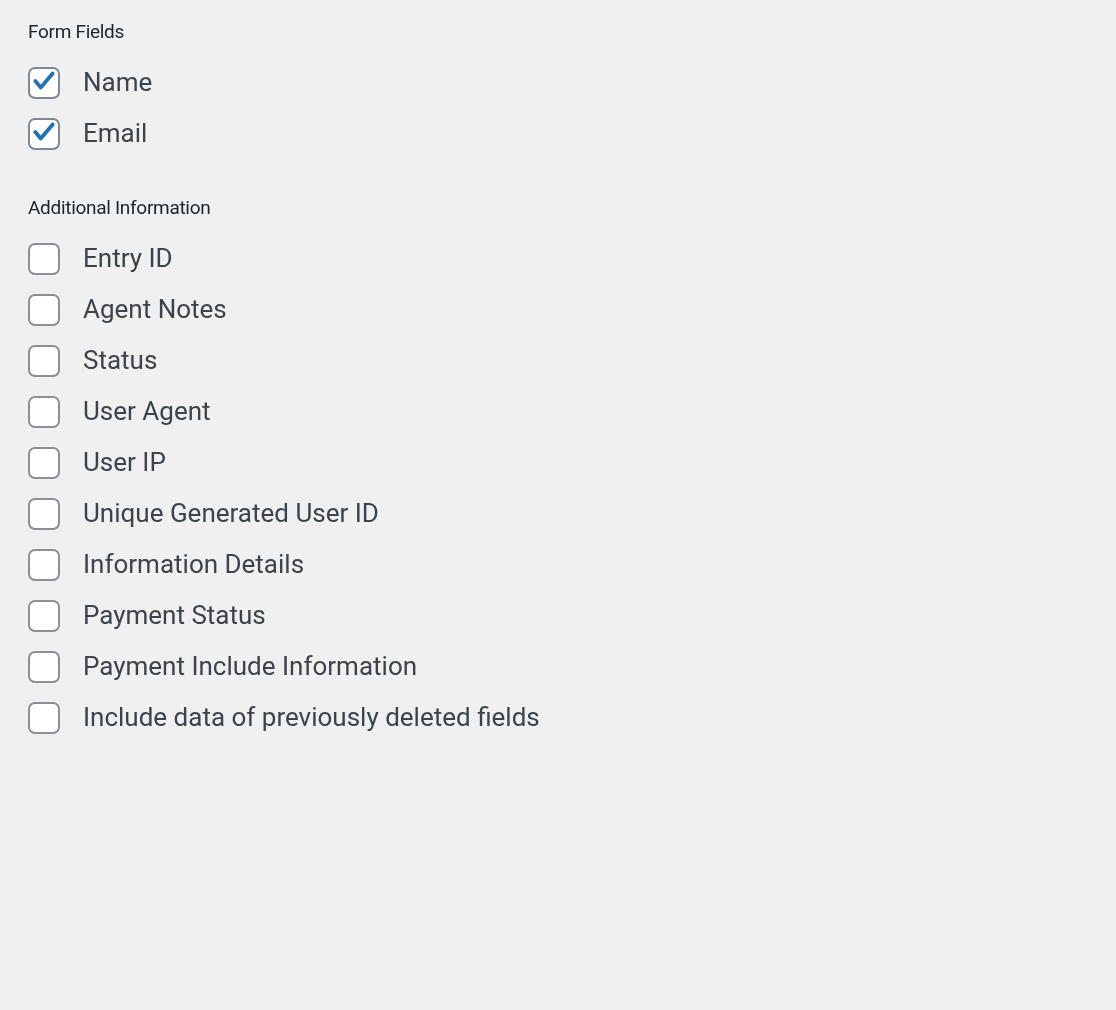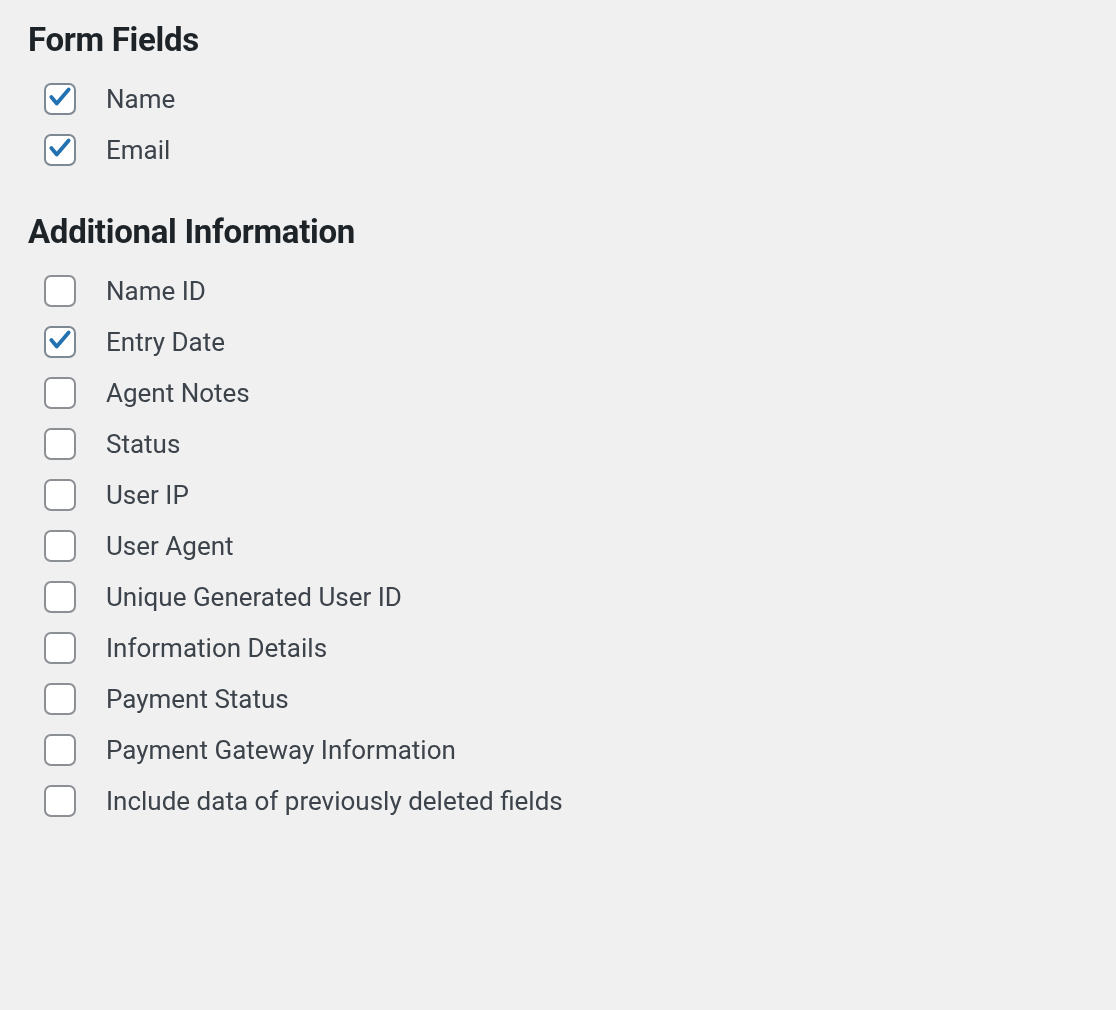--- a/index.html
+++ b/index.html
@@ -7,38 +7,37 @@
       padding: 0;
       box-sizing: border-box;
     }
     body {
       font-family: -apple-system, BlinkMacSystemFont, "Segoe UI", Roboto, Helvetica, Arial, sans-serif;
       background: #f0f0f1;
       padding: 20px 28px;
       color: #1d2327;
     }
     .section-heading {
-      font-size: 33px;
-      font-weight: 700;
+      font-size: 19px;
+      font-weight: 400;
       color: #1d2327;
       margin-bottom: 24px;
       letter-spacing: -0.3px;
     }
     .section {
       margin-bottom: 46px;
     }
     .section:last-child {
       margin-bottom: 0;
     }
     .checkbox-row {
       display: flex;
-      align-items: flex-end;
-      gap: 30px;
+      align-items: center;
+      gap: 23px;
       margin-bottom: 19px;
-      margin-left: 16px;
     }
     .checkbox-row:last-child {
       margin-bottom: 0;
     }
     .checkbox {
       width: 32px;
       height: 32px;
       border: 2px solid #8c8f94;
       border-radius: 7px;
       background: #ffffff;
@@ -98,61 +97,51 @@
 
 </div>
 
 <div class="section">
   <h2 class="section-heading">Additional Information</h2>
 
   <div class="checkbox-row">
     <div class="checkbox">
       
     </div>
-    <label class="checkbox-label">Name ID</label>
+    <label class="checkbox-label">Entry ID</label>
   </div>
 
-  <div class="checkbox-row">
-    <div class="checkbox checked">
-      <span class="checkmark-icon">
-        <svg viewBox="0 0 24 24" fill="none" stroke="#2271b1" stroke-width="3.5" stroke-linecap="round" stroke-linejoin="round">
-            <polyline points="4 12 9 18 20 5"></polyline>
-          </svg>
-      </span>
-    </div>
-    <label class="checkbox-label">Entry Date</label>
-  </div>
 
   <div class="checkbox-row">
     <div class="checkbox">
       
     </div>
     <label class="checkbox-label">Agent Notes</label>
   </div>
 
 
   <div class="checkbox-row">
     <div class="checkbox">
       
     </div>
     <label class="checkbox-label">Status</label>
   </div>
 
   <div class="checkbox-row">
     <div class="checkbox">
       
     </div>
-    <label class="checkbox-label">User IP</label>
+    <label class="checkbox-label">User Agent</label>
   </div>
 
   <div class="checkbox-row">
     <div class="checkbox">
       
     </div>
-    <label class="checkbox-label">User Agent</label>
+    <label class="checkbox-label">User IP</label>
   </div>
 
   <div class="checkbox-row">
     <div class="checkbox">
       
     </div>
     <label class="checkbox-label">Unique Generated User ID</label>
   </div>
 
   <div class="checkbox-row">
@@ -166,21 +155,21 @@
     <div class="checkbox">
       
     </div>
     <label class="checkbox-label">Payment Status</label>
   </div>
 
   <div class="checkbox-row">
     <div class="checkbox">
       
     </div>
-    <label class="checkbox-label">Payment Gateway Information</label>
+    <label class="checkbox-label">Payment Include Information</label>
   </div>
 
   <div class="checkbox-row">
     <div class="checkbox">
       
     </div>
     <label class="checkbox-label">Include data of previously deleted fields</label>
   </div>
 </div>
 

